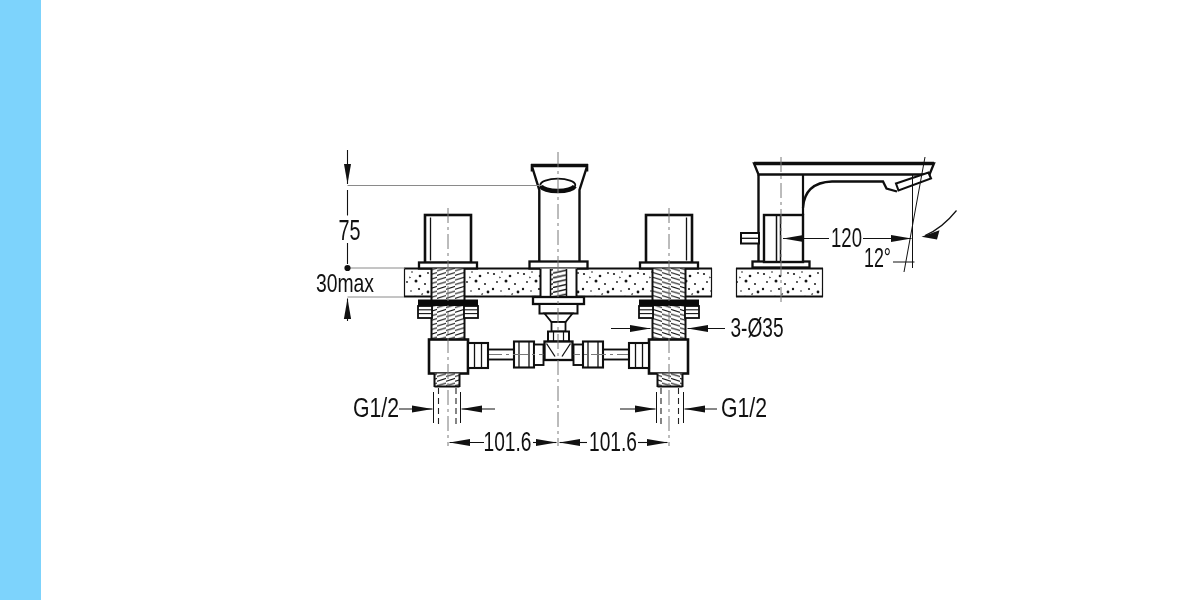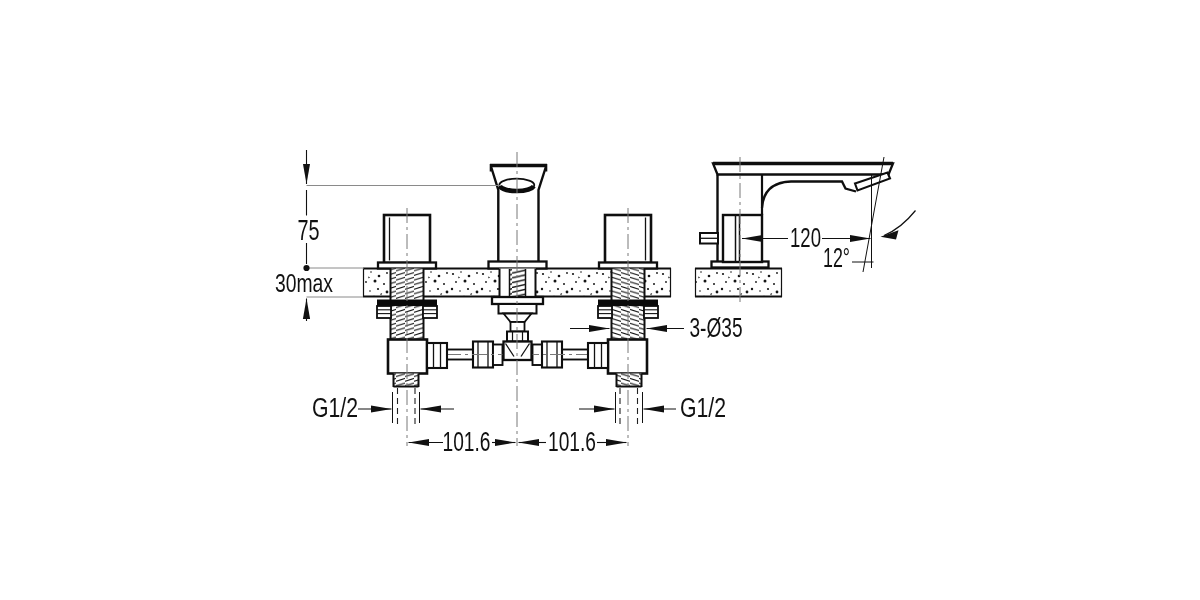--- a/index.html
+++ b/index.html
@@ -1,16 +1,16 @@
 <!DOCTYPE html>
 <html><head>
 <meta charset="utf-8">
 <style>
   html,body{margin:0;padding:0;background:#ffffff;}
-  #stage{position:relative;width:1061px;height:600px;background:#7dd3fc;overflow:hidden;}
+  #stage{position:relative;width:1061px;height:600px;background:#7dd3fc;overflow:hidden;padding-left:41px;}
   svg text{font-family:"Liberation Sans", sans-serif;fill:#111;}
   .dim{font-size:27px;}
   .w1{stroke:#111;stroke-width:1;}
   .w11{stroke:#111;stroke-width:1.1;}
   .w12{stroke:#111;stroke-width:1.2;}
   .w13{stroke:#111;stroke-width:1.3;}
   .w15{stroke:#111;stroke-width:1.5;}
   .w18{stroke:#0e0e0e;stroke-width:1.8;}
   .w19{stroke:#0e0e0e;stroke-width:1.9;}
   .w2{stroke:#0e0e0e;stroke-width:2;}

